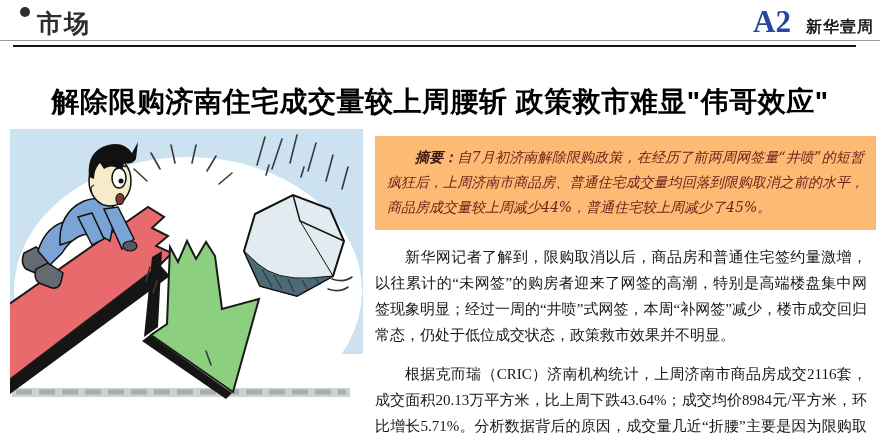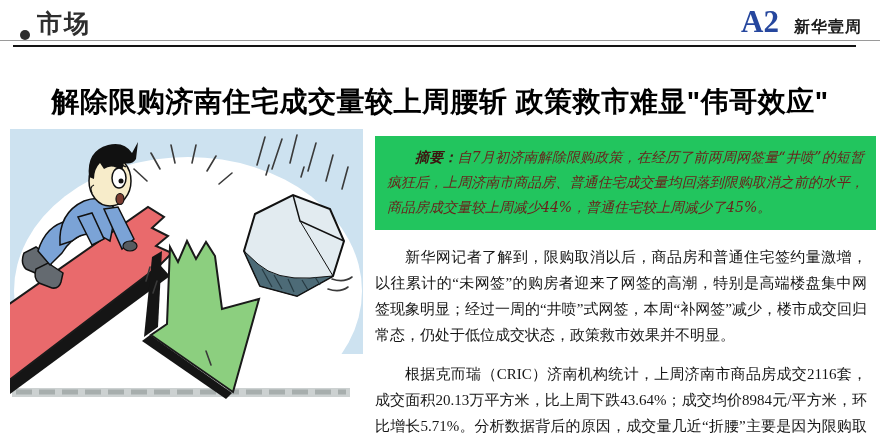--- a/index.html
+++ b/index.html
@@ -3,30 +3,30 @@
 <meta charset="utf-8">
 <style>
   html,body{margin:0;padding:0;}
   body{
     width:880px;height:440px;position:relative;overflow:hidden;
     background:#ffffff;font-family:"Liberation Serif",serif;
   }
   
   .masthead{position:absolute;top:0;left:0;width:880px;height:48px;}
   .section{
-    position:absolute;left:20px;top:7px;display:flex;align-items:flex-end;
+    position:absolute;left:20px;top:7px;display:flex;align-items:flex-start;
     font-family:Liberation Sans, sans-serif;font-weight:bold;
     font-size:25px;color:#2e2e2e;letter-spacing:2px;
   }
   .section-bullet{
     width:10px;height:10px;border-radius:50%;background:#2e2e2e;
     margin-right:7px;display:inline-block;
   }
   .mast-right{
-    position:absolute;right:18px;top:4px;display:flex;align-items:baseline;gap:15px;
+    position:absolute;right:6px;top:4px;display:flex;align-items:baseline;gap:15px;
   }
   .page-number{
     font-family:"Liberation Serif",serif;font-weight:bold;font-size:31px;
   }
   .publication{
     font-family:Liberation Sans, sans-serif;font-weight:bold;font-size:16px;
     color:#1c1c1c;letter-spacing:1px;
   }
   .rule-thin{position:absolute;top:40px;left:0;width:880px;height:0;border-top:1px solid #9a9a9a;}
   .rule-thick{position:absolute;top:45px;left:13px;width:843px;height:0;border-top:2px solid #141414;}
@@ -144,18 +144,18 @@
     <line x1="291" y1="48" x2="294" y2="38"></line>
     <path d="M322,150 q12,4 20,-2"></path>
     <path d="M318,160 q12,4 20,-2"></path>
     <line x1="140" y1="138" x2="136" y2="152"></line>
     <line x1="147" y1="152" x2="143" y2="164"></line>
     <line x1="196" y1="222" x2="201" y2="236"></line>
   </g>
 </svg>
 
 <div class="right-col">
-  <p class="summary" style="color: rgb(105, 35, 28); background: #22c55e;">
+  <p class="summary" style="color: rgb(105, 35, 28); background: #fdba74;">
     <span class="summary-label" style="color: rgb(60, 20, 15);">摘要：</span><span>自7月初济南解除限购政策，在经历了前两周网签量“井喷”的短暂疯狂后，上周济南市商品房、普通住宅成交量均回落到限购取消之前的水平，商品房成交量较上周减少44%，普通住宅较上周减少了45%。</span>
   </p>
   <p class="para">新华网记者了解到，限购取消以后，商品房和普通住宅签约量激增，以往累计的“未网签”的购房者迎来了网签的高潮，特别是高端楼盘集中网签现象明显；经过一周的“井喷”式网签，本周“补网签”减少，楼市成交回归常态，仍处于低位成交状态，政策救市效果并不明显。</p>
   <p class="para">根据克而瑞（CRIC）济南机构统计，上周济南市商品房成交2116套，成交面积20.13万平方米，比上周下跌43.64%；成交均价8984元/平方米，环比增长5.71%。分析数据背后的原因，成交量几近“折腰”主要是因为限购取消以后的一两周内，以往累计的“未网签”的购房者迎来了网签的高潮，特别是高端楼盘集中网签现象明显。之所以上周商品房成交均价有所回升，这与海尔绿城全运村、恒大帝景等高端项目的成交量较大有关系，并不意味着楼市价格出现上涨趋势。</p>
 </div>
 
 </body></html>

